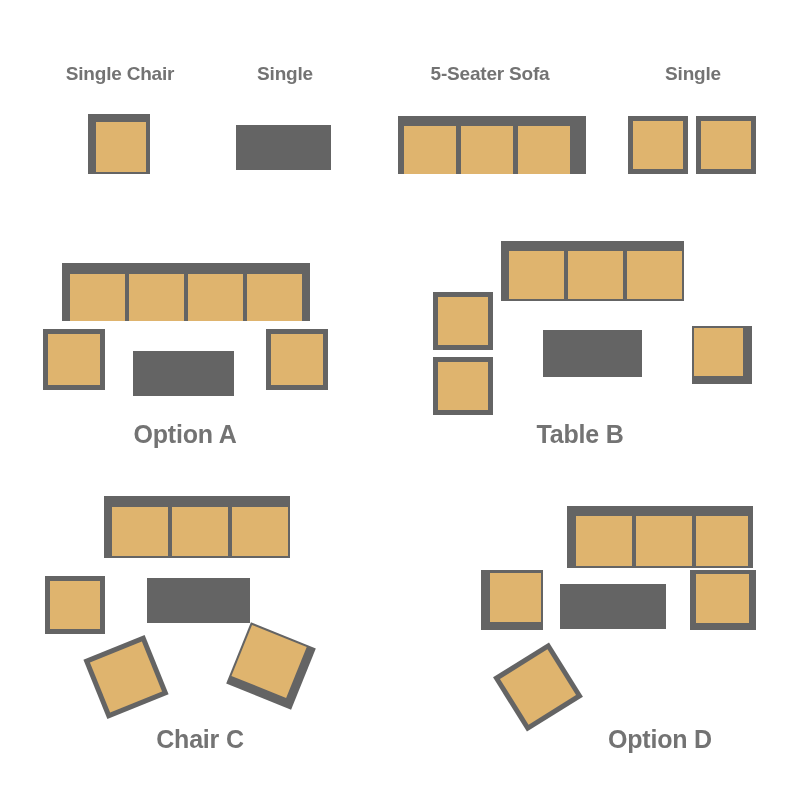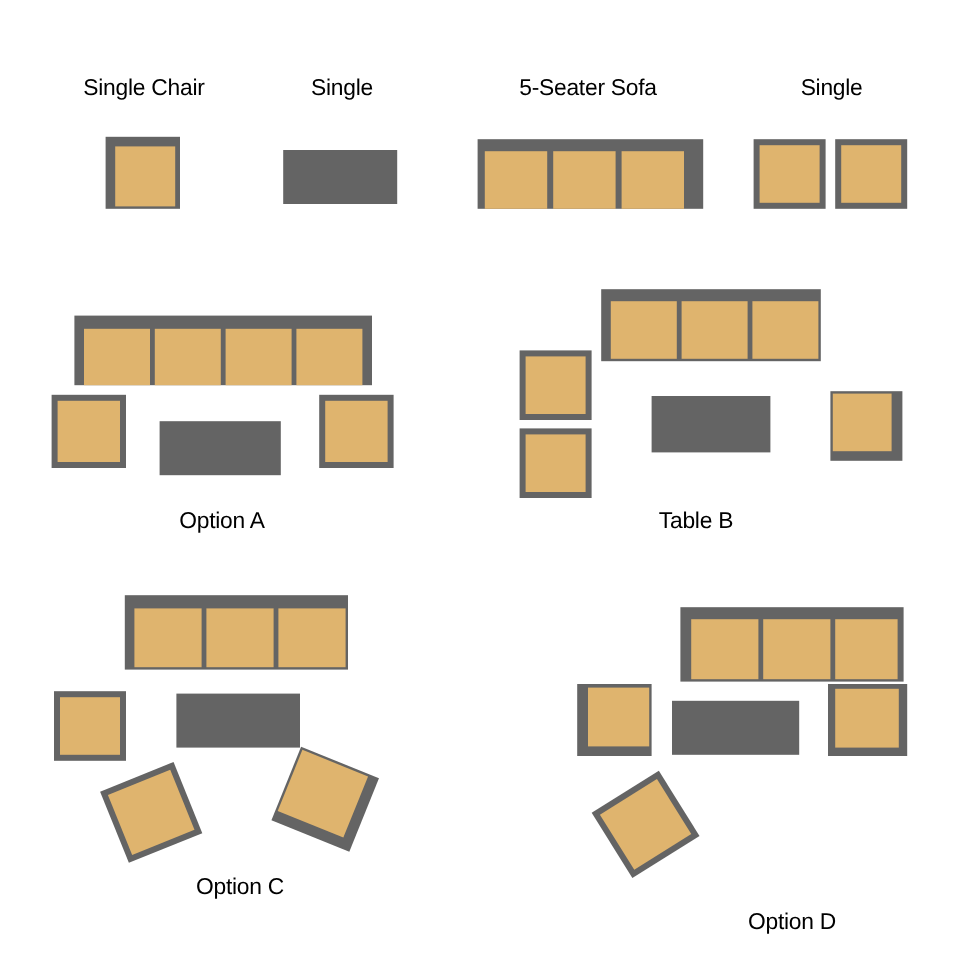--- a/index.html
+++ b/index.html
@@ -25,32 +25,32 @@
   
   .piece {
     position: absolute;
     box-sizing: border-box;
   }
 
   
   .legend-label,
   .option-label {
     position: absolute;
-    color: #000000;
-    font-weight: normal;
+    color: #737373;
+    font-weight: bold;
     white-space: nowrap;
     text-align: center;
     letter-spacing: -0.2px;
   }
   .legend-label {
     font-size: 19px;
     line-height: 19px;
   }
   .option-label {
-    font-size: 19px;
+    font-size: 25px;
     line-height: 19px;
   }
 
   
   .tablepiece {
     background: #646464;
   }
 
   
   .chair {
@@ -176,21 +176,21 @@
         <span class="seat" style="left:5px; top:5px; right:5px; bottom:5px;"></span>
       </div>
     </div>
 
     <div class="rot" style="left:236px; top:633px; width:70px; height:66px; transform:rotate(22deg);">
       <div class="piece chair" style="left:0; top:0; width:70px; height:66px;">
         <span class="seat" style="left:2px; top:2px; right:9px; bottom:9px;"></span>
       </div>
     </div>
 
-    <div class="option-label" style="left:110px; top:730px; width:180px;">Option C</div>
+    <div class="option-label" style="left:110px; top:730px; width:180px;">Chair C</div>
   </div>
 
   <div>
 
     <div class="piece sofa" style="left:567px; top:506px; width:186px; height:62px;">
       <span class="cushion" style="left:9px;   top:10px; width:56px; bottom:2px;"></span>
       <span class="cushion" style="left:69px;  top:10px; width:56px; bottom:2px;"></span>
       <span class="cushion" style="left:129px; top:10px; width:52px; bottom:2px;"></span>
     </div>
 
@@ -203,16 +203,16 @@
     </div>
 
     <div class="piece tablepiece" style="left:560px; top:584px; width:106px; height:45px;"></div>
 
     <div class="rot" style="left:505px; top:655px; width:66px; height:64px; transform:rotate(-32deg);">
       <div class="piece chair" style="left:0; top:0; width:66px; height:64px;">
         <span class="seat" style="left:5px; top:5px; right:5px; bottom:5px;"></span>
       </div>
     </div>
 
-    <div class="option-label" style="left:570px; top:730px; width:180px;margin-top:29px;">Option D</div>
+    <div class="option-label" style="left:570px; top:730px; width:180px;">Option D</div>
   </div>
 
 </div>
 
 </body></html>

